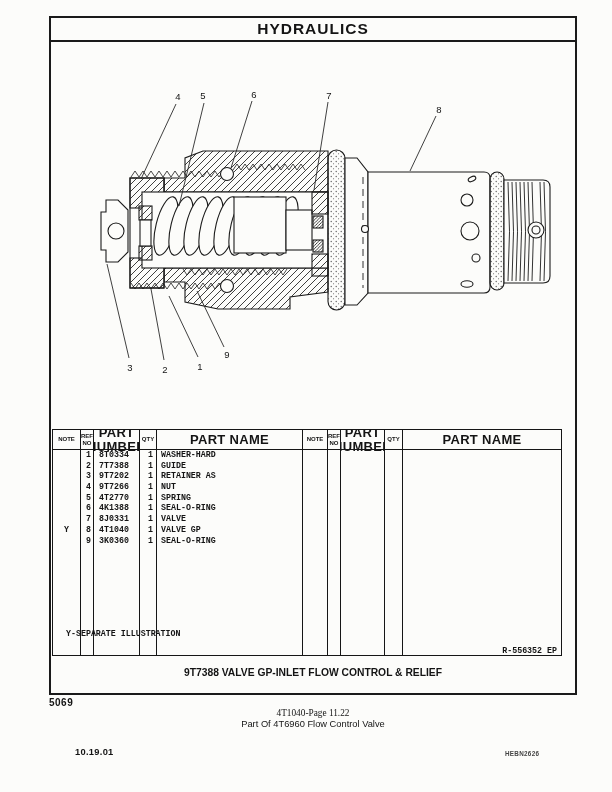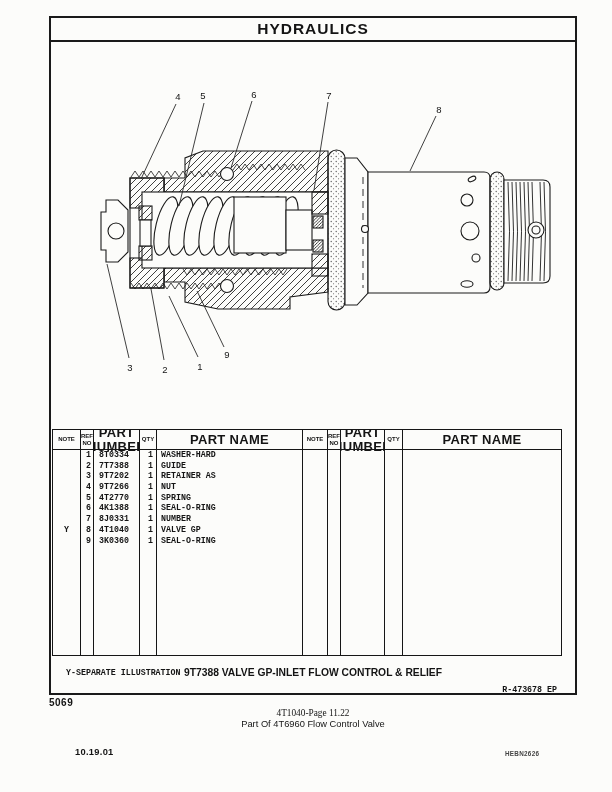--- a/index.html
+++ b/index.html
@@ -24,21 +24,21 @@
   .hd-sm{font-size:6px;}
   .hd-lg{font-size:13px;letter-spacing:0.3px;}
   .ln{height:10.7px;line-height:10.7px;font-family:"Liberation Mono","DejaVu Sans Mono",monospace;
       font-weight:700;font-size:8.3px;white-space:pre;overflow:hidden;}
   .c-note .ln{text-align:center;}
   .c-ref .ln{text-align:right;padding-right:2px;}
   .c-part .ln{padding-left:5px;}
   .c-qty .ln{text-align:right;padding-right:3px;}
   .c-name .ln{padding-left:4px;}
 
-  .notebar{position:absolute;left:52px;top:660px;width:510px;height:38px;}
+  .notebar{position:absolute;left:52px;top:621px;width:510px;height:38px;}
   .notebar .sep-note{position:absolute;left:14px;top:8px;
       font-family:"Liberation Mono","DejaVu Sans Mono",monospace;font-weight:700;font-size:8.3px;}
   .notebar .ref-code{position:absolute;right:5px;bottom:4px;
       font-family:"Liberation Mono","DejaVu Sans Mono",monospace;font-weight:700;font-size:8.3px;}
 
   .f-code{position:absolute;left:49px;top:697px;font-weight:bold;font-size:10px;letter-spacing:0.5px;}
   .f-title{position:absolute;left:49px;top:667px;width:528px;text-align:center;
            font-weight:bold;font-size:10.3px;}
   .f-pageref{position:absolute;left:49px;top:708px;width:528px;text-align:center;font-size:9.3px;font-family:Liberation Serif, serif;}
   .f-partof{position:absolute;left:49px;top:719px;width:528px;text-align:center;font-size:9.3px;}
@@ -240,21 +240,21 @@
       <div class="ln">1</div>
     </div>
     <div class="col c-name" style="flex:0 0 146px">
       <div class="hd hd-lg">PART NAME</div>
       <div class="ln">WASHER-HARD</div>
       <div class="ln">GUIDE</div>
       <div class="ln">RETAINER AS</div>
       <div class="ln">NUT</div>
       <div class="ln">SPRING</div>
       <div class="ln">SEAL-O-RING</div>
-      <div class="ln">NUMBER</div>
+      <div class="ln">VALVE</div>
       <div class="ln">VALVE GP</div>
       <div class="ln">SEAL-O-RING</div>
     </div>
     <div class="col c-note" style="flex:0 0 25px">
       <div class="hd hd-sm">NOTE</div>
     </div>
     <div class="col c-ref" style="flex:0 0 13px">
       <div class="hd hd-sm">REF NO</div>
     </div>
     <div class="col c-part" style="flex:0 0 44px">
@@ -263,21 +263,21 @@
     <div class="col c-qty" style="flex:0 0 18px">
       <div class="hd hd-sm">QTY</div>
     </div>
     <div class="col c-name" style="flex:1 1 auto">
       <div class="hd hd-lg">PART NAME</div>
     </div>
   </div>
 
   <div class="notebar">
     <span class="sep-note">Y-SEPARATE ILLUSTRATION</span>
-    <span class="ref-code">R-473678 EP</span>
+    <span class="ref-code">R-556352 EP</span>
   </div>
 
   <span class="f-code">5069</span>
   <div class="f-title">9T7388 VALVE GP-INLET FLOW CONTROL &amp; RELIEF</div>
   <div class="f-pageref">4T1040-Page 11.22</div>
   <div class="f-partof">Part Of 4T6960 Flow Control Valve</div>
   <span class="f-date">10.19.01</span>
   <span class="f-doc">HEBN2626</span>
 
 </div>

